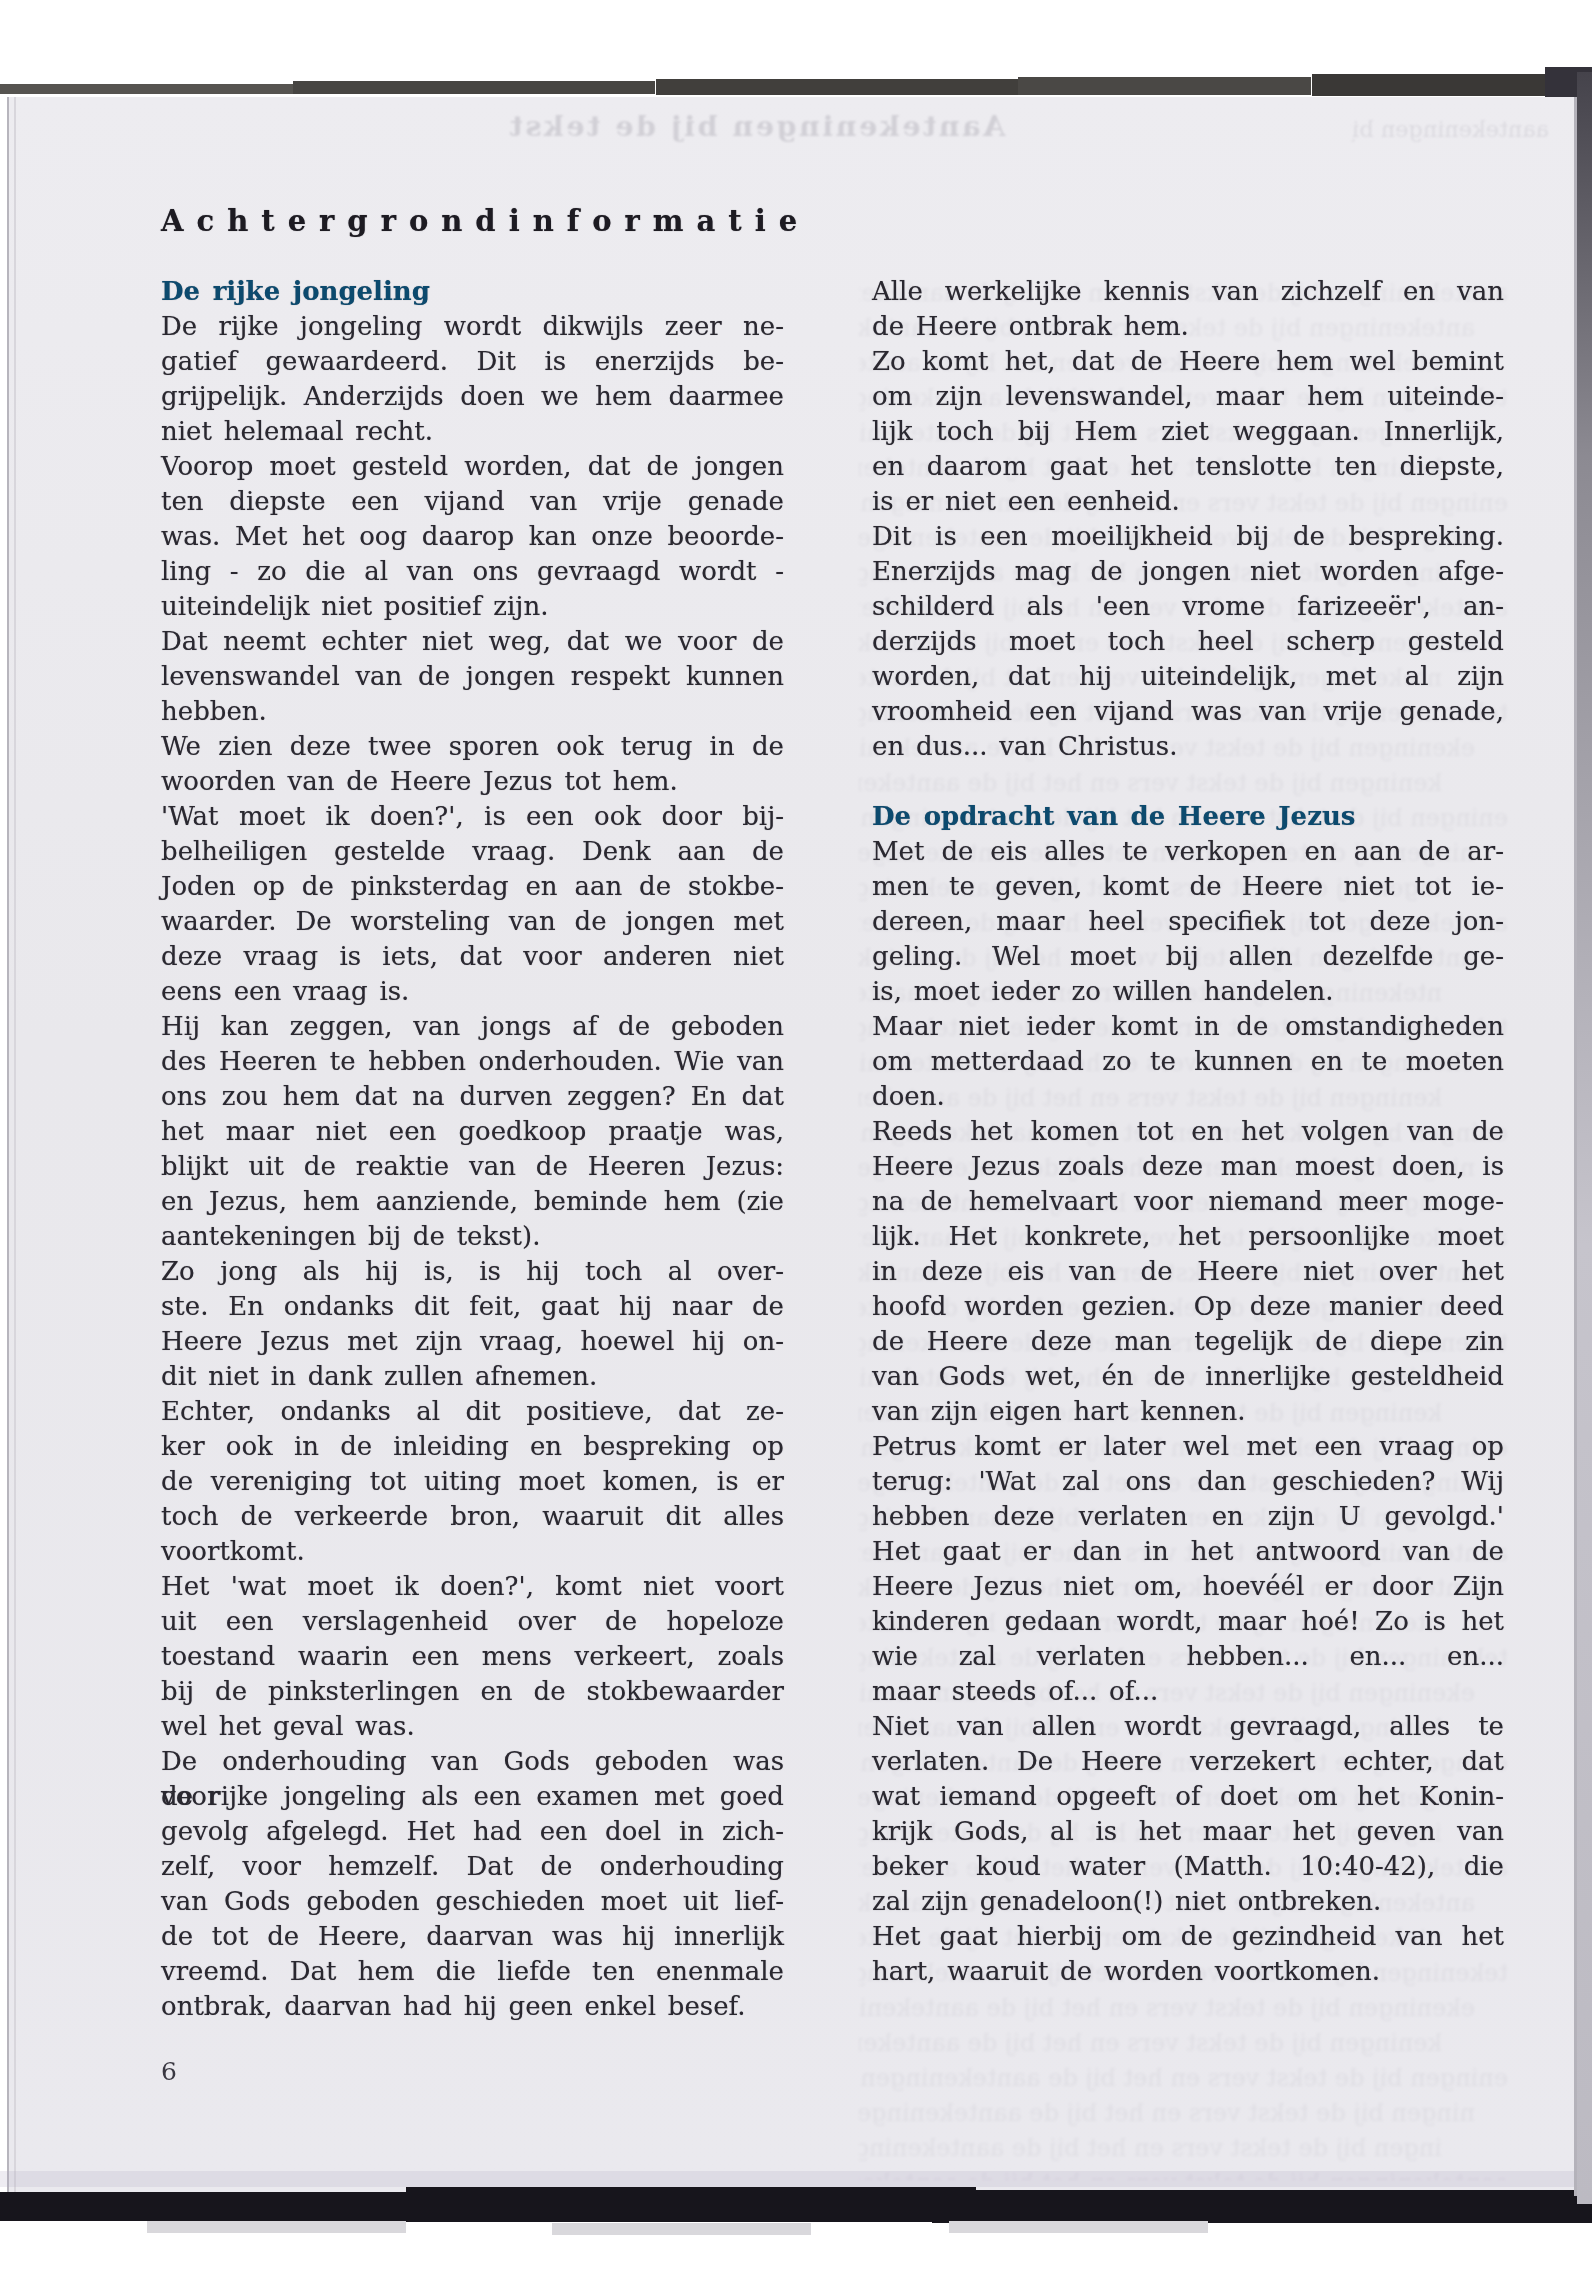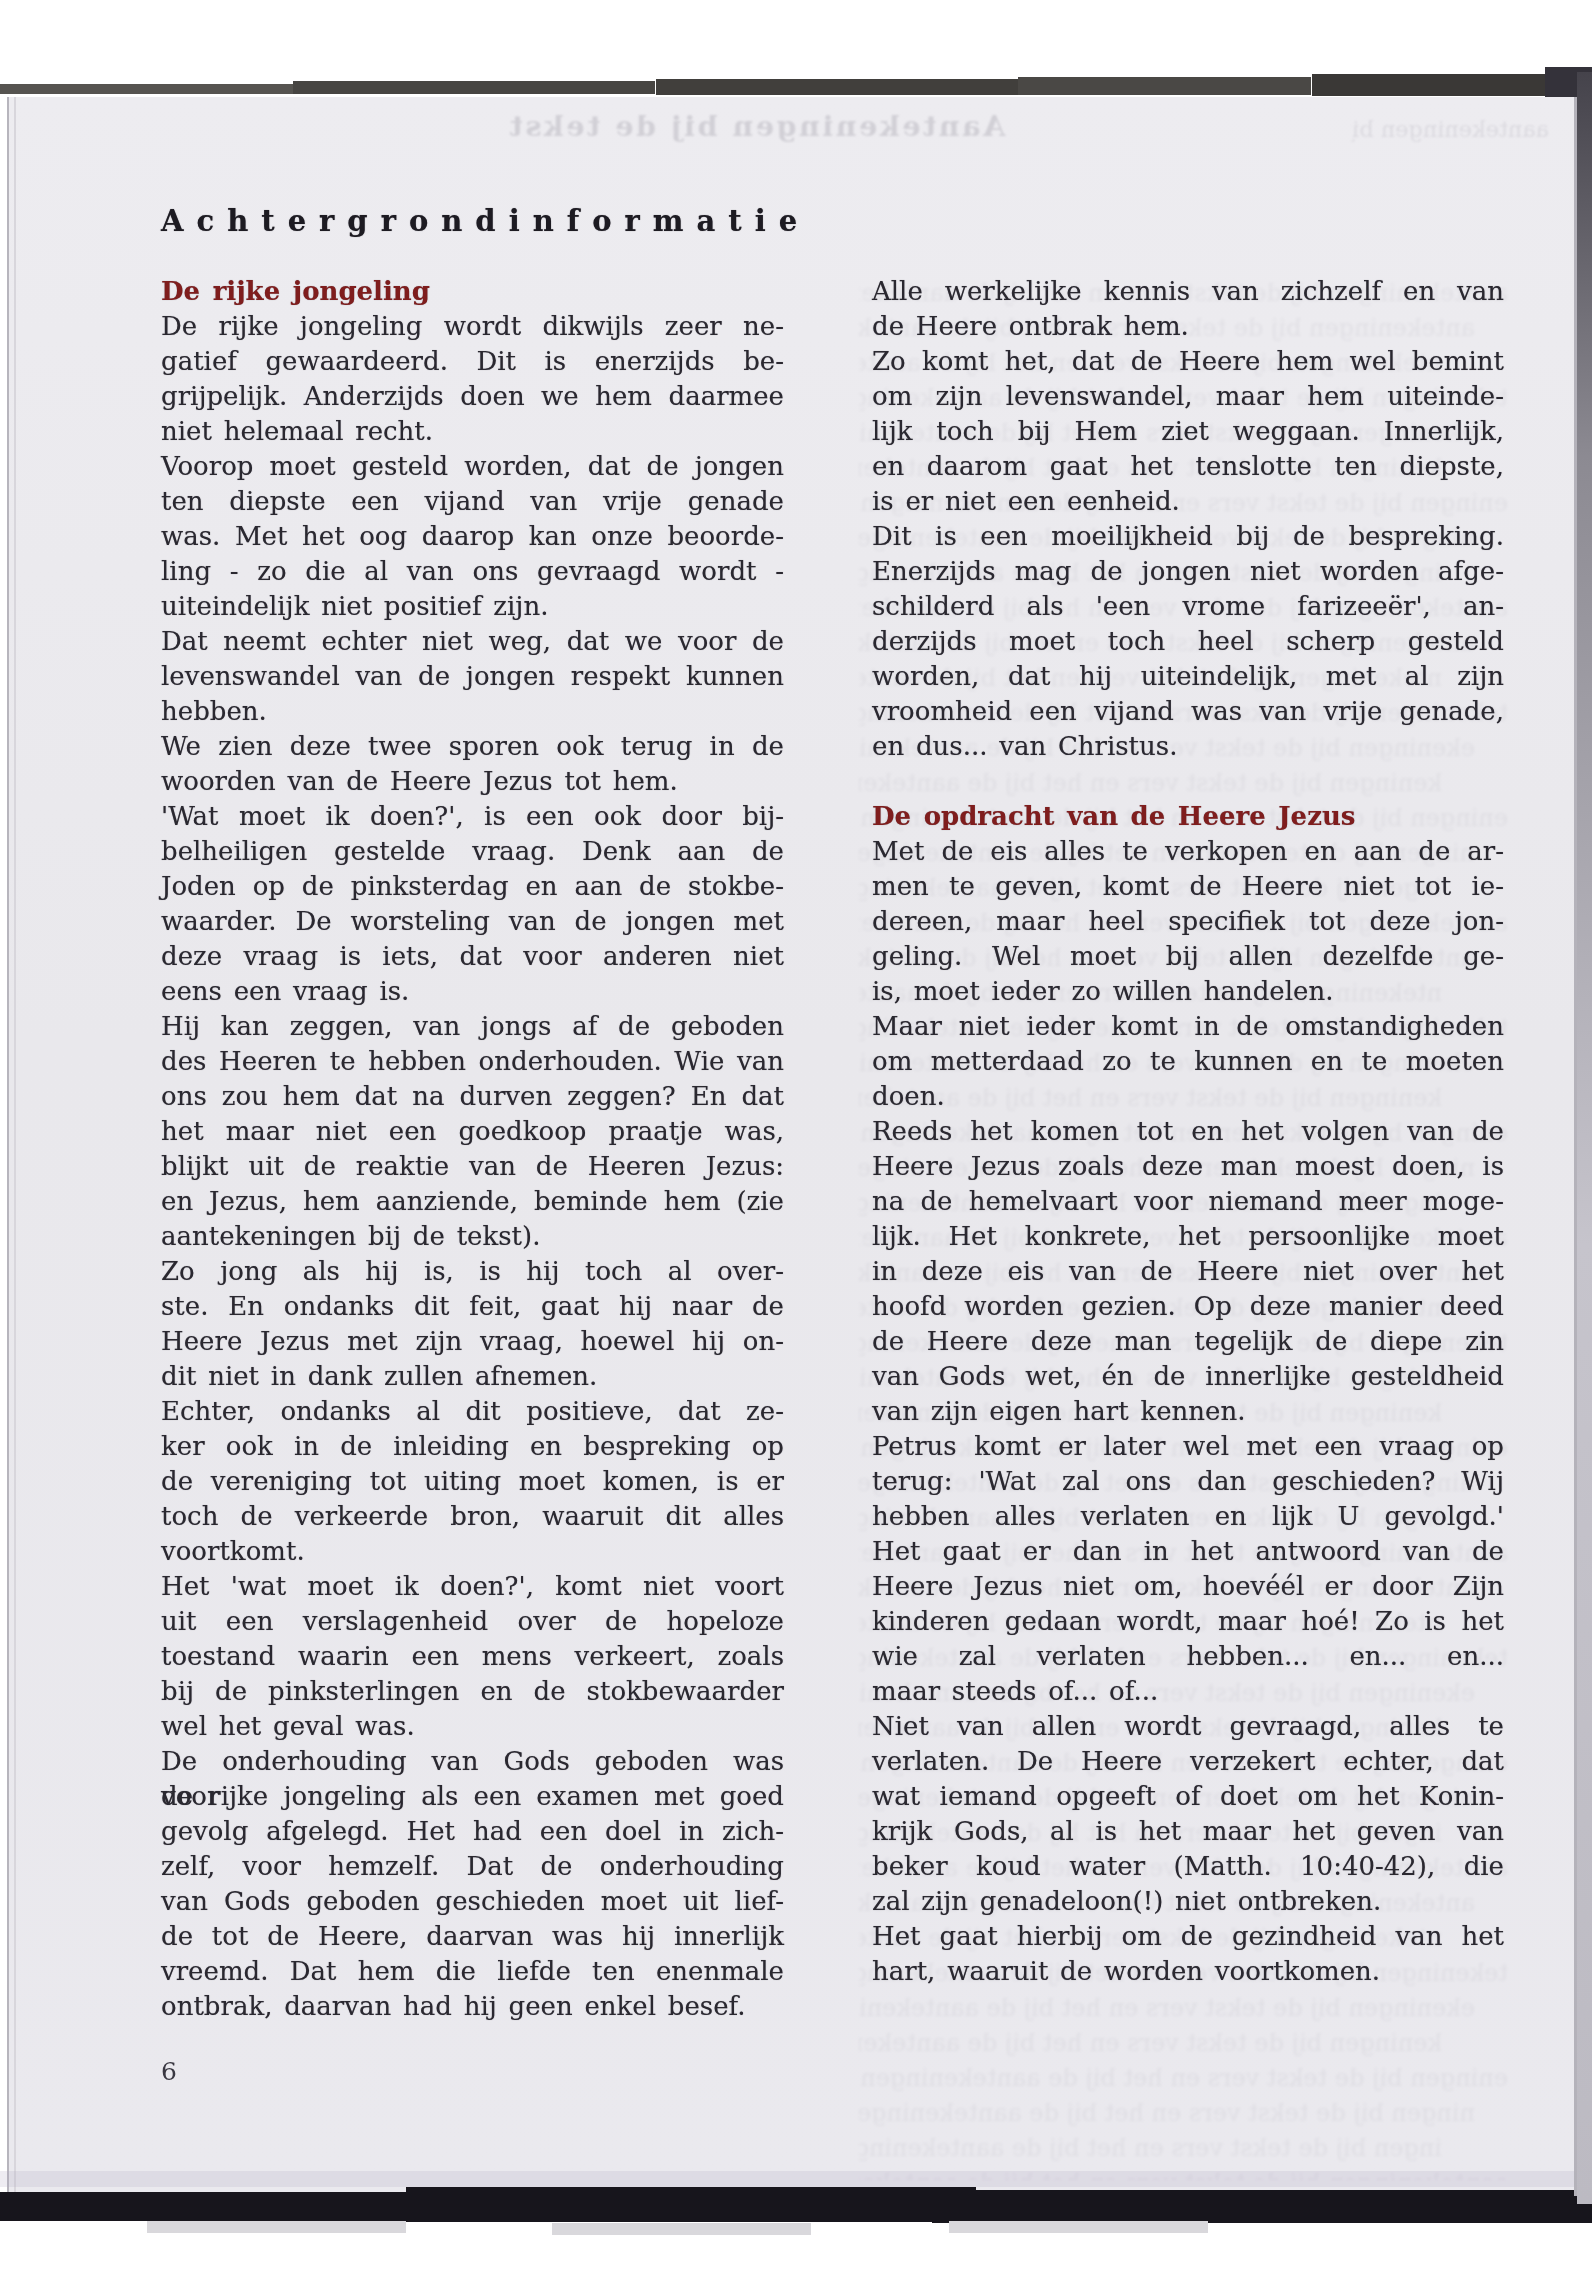--- a/index.html
+++ b/index.html
@@ -21,21 +21,21 @@
   .page-title{position:absolute;left:161px;top:204px;font-size:29px;font-weight:bold;
         letter-spacing:13px;color:#1d1b22;white-space:nowrap;
         text-shadow:0 0 0.9px rgba(30,28,38,.6);}
   .col{position:absolute;top:274px;color:#2a2830;font-size:26px;
         text-shadow:0 0 0.9px rgba(40,38,50,.45);}
   .col-left{left:161px;width:623px;}
   .col-right{left:872px;width:632px;}
   .ln{height:35px;line-height:35px;word-spacing:3.5px;overflow:visible;white-space:normal;}
   .ln.just{text-align:justify;text-align-last:justify;}
   .ln.last{text-align:left;}
-  .ln.heading{font-weight:bold;color:#7f1d1d;}
+  .ln.heading{font-weight:bold;color:#0c4a6e;}
   .spacer{height:35px;}
   .page-number{position:absolute;left:161px;top:2057px;font-size:25px;color:#3a3842;}
   
   .ghost-header{position:absolute;left:507px;top:109px;font-size:28.5px;font-weight:bold;
         color:#8b8894;opacity:.28;transform:scaleX(-1);filter:blur(0.9px);
         letter-spacing:2.6px;white-space:nowrap;}
   .ghost-corner{position:absolute;left:1351px;top:116px;font-size:22.4px;color:#8d8a98;
         opacity:.18;transform:scaleX(-1);filter:blur(1.3px);white-space:nowrap;width:198px;overflow:hidden;}
   .ghost-col{position:absolute;left:859px;top:276px;width:649px;height:1904px;
         color:#6d6a7a;opacity:.085;transform:scaleX(-1);filter:blur(1.7px);
@@ -201,21 +201,21 @@
     <div class="ln just">Heere Jezus zoals deze man moest doen, is</div>
     <div class="ln just">na de hemelvaart voor niemand meer moge-</div>
     <div class="ln just">lijk. Het konkrete, het persoonlijke moet</div>
     <div class="ln just">in deze eis van de Heere niet over het</div>
     <div class="ln just">hoofd worden gezien. Op deze manier deed</div>
     <div class="ln just">de Heere deze man tegelijk de diepe zin</div>
     <div class="ln just">van Gods wet, én de innerlijke gesteldheid</div>
     <div class="ln last">van zijn eigen hart kennen.</div>
     <div class="ln just">Petrus komt er later wel met een vraag op</div>
     <div class="ln just">terug: 'Wat zal ons dan geschieden? Wij</div>
-    <div class="ln just">hebben alles verlaten en lijk U gevolgd.'</div>
+    <div class="ln just">hebben deze verlaten en zijn U gevolgd.'</div>
     <div class="ln just">Het gaat er dan in het antwoord van de</div>
     <div class="ln just">Heere Jezus niet om, hoevéél er door Zijn</div>
     <div class="ln just">kinderen gedaan wordt, maar hoé! Zo is het</div>
     <div class="ln just">wie zal verlaten hebben... en... en...</div>
     <div class="ln last">maar steeds of... of...</div>
     <div class="ln just">Niet van allen wordt gevraagd, alles te</div>
     <div class="ln just">verlaten. De Heere verzekert echter, dat</div>
     <div class="ln just">wat iemand opgeeft of doet om het Konin-</div>
     <div class="ln just">krijk Gods, al is het maar het geven van</div>
     <div class="ln just">beker koud water (Matth. 10:40-42), die</div>

